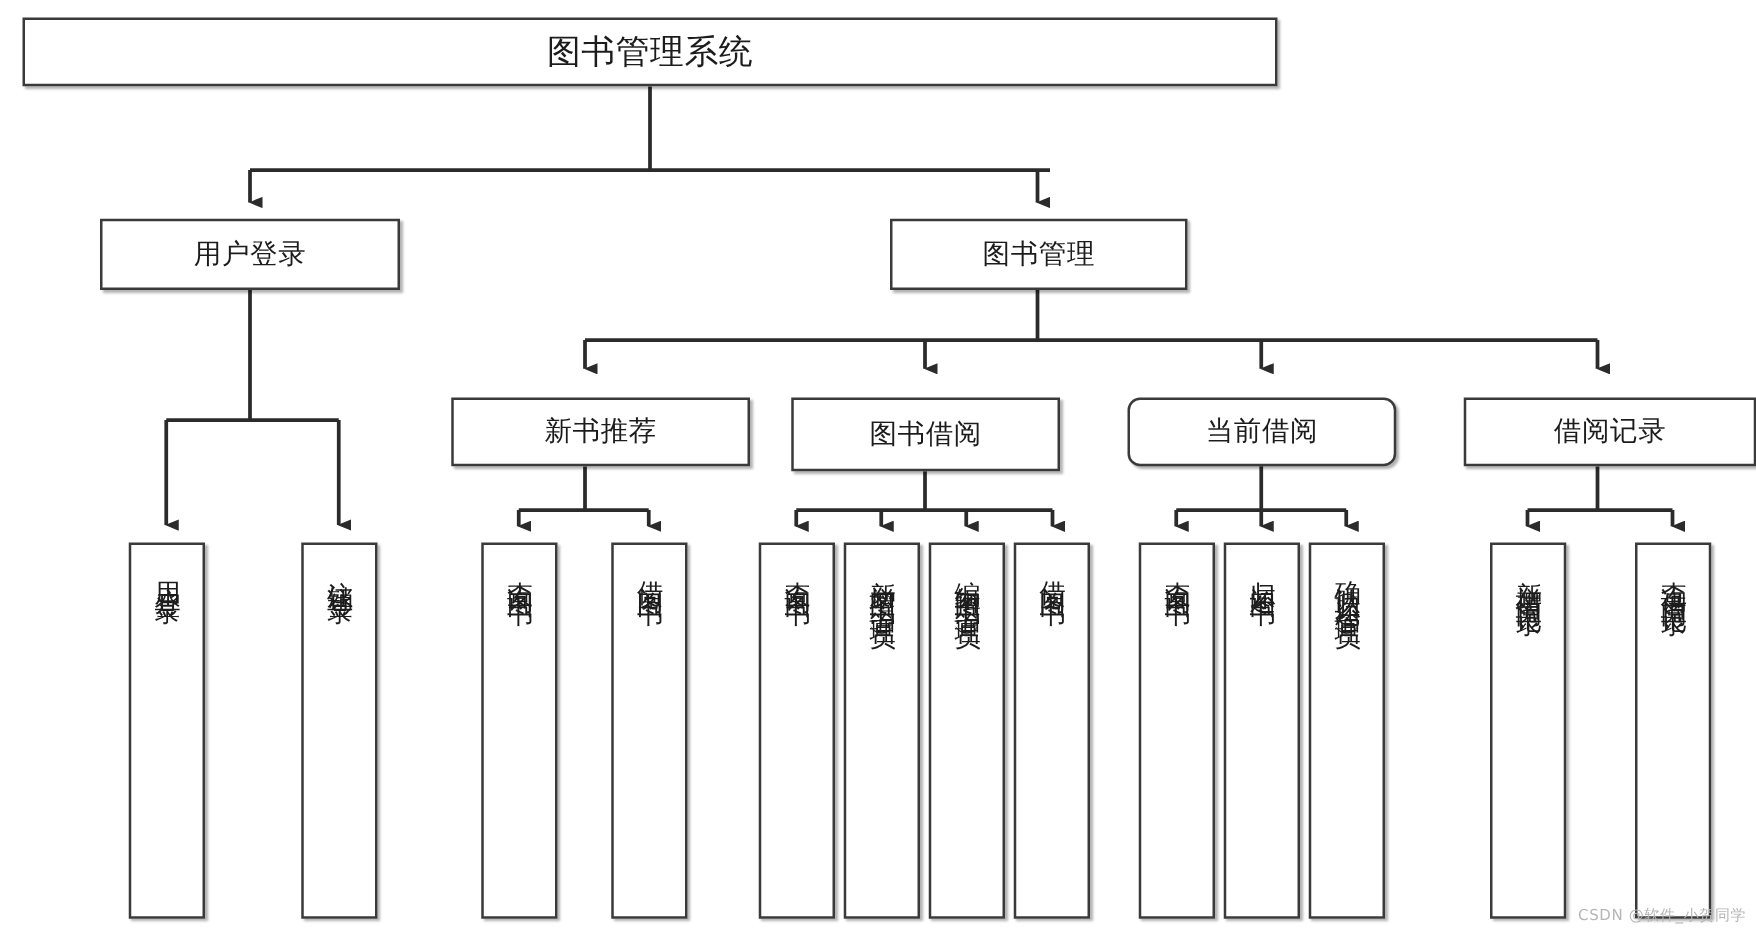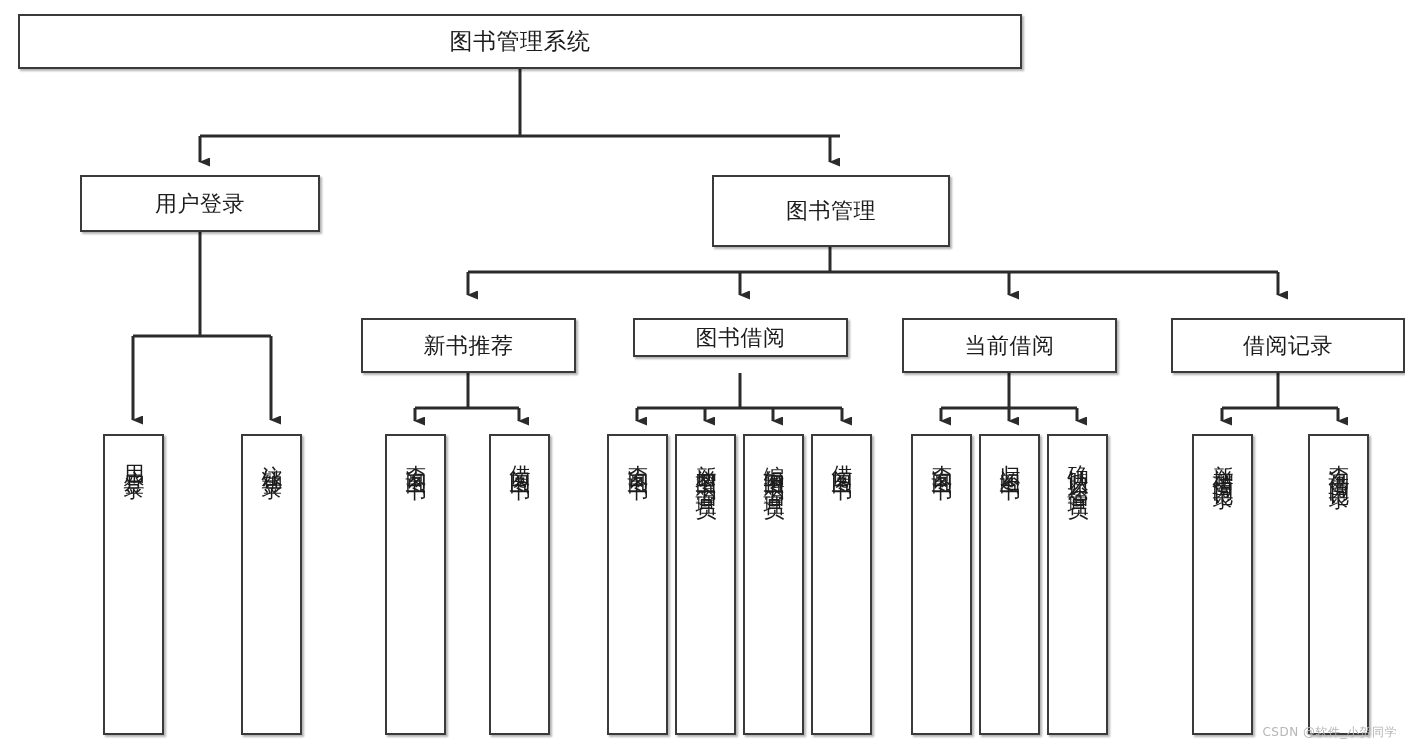--- a/index.html
+++ b/index.html
@@ -40,21 +40,21 @@
   }
   .node .label {
     display: block;
     text-align: center;
     color: #1c1c1c;
     line-height: 1.18;
     letter-spacing: 0.5px;
     white-space: nowrap;
   }
   
-  .node.h-root .label { font-size: 23px; }
+  .node.h-root .label { font-size: 27px; }
   .node.h-mid  .label { font-size: 22px; }
   
   .node.vertical {
     align-items: flex-start;
     justify-content: center;
     padding-top: 12px;
   }
   .node.vertical .label {
     writing-mode: vertical-rl;
     text-orientation: upright;
@@ -131,33 +131,33 @@
   </svg>
 
   <div class="node h-root" style="left:18px; top:14px; width:1004px; height:55px;">
     <span class="label">图书管理系统</span>
   </div>
 
   <div class="node h-mid" style="left:80px; top:175px; width:240px; height:57px;">
     <span class="label">用户登录</span>
   </div>
 
-  <div class="node h-mid" style="left:712px; top:175px; width:238px; height:72px;">
+  <div class="node h-mid" style="left:712px; top:175px; width:238px; height:57px;">
     <span class="label">图书管理</span>
   </div>
 
-  <div class="node h-mid" style="left:361px; top:318px; width:215px; height:55px;">
+  <div class="node h-mid" style="left:361px; top:318px; width:239px; height:55px;">
     <span class="label">新书推荐</span>
   </div>
 
-  <div class="node h-mid" style="left:633px; top:318px; width:215px; height:39px;">
+  <div class="node h-mid" style="left:633px; top:318px; width:215px; height:59px;">
     <span class="label">图书借阅</span>
   </div>
 
-  <div class="node h-mid" style="left:902px; top:318px; width:215px; height:55px;">
+  <div class="node h-mid" style="left:902px; top:318px; width:215px; height:55px;border-radius:10px;">
     <span class="label">当前借阅</span>
   </div>
 
   <div class="node h-mid" style="left:1171px; top:318px; width:234px; height:55px;">
     <span class="label">借阅记录</span>
   </div>
 
   <div class="node vertical" style="left:103px; top:434px; width:61px; height:301px;">
     <span class="label">用户登录</span>
   </div>

